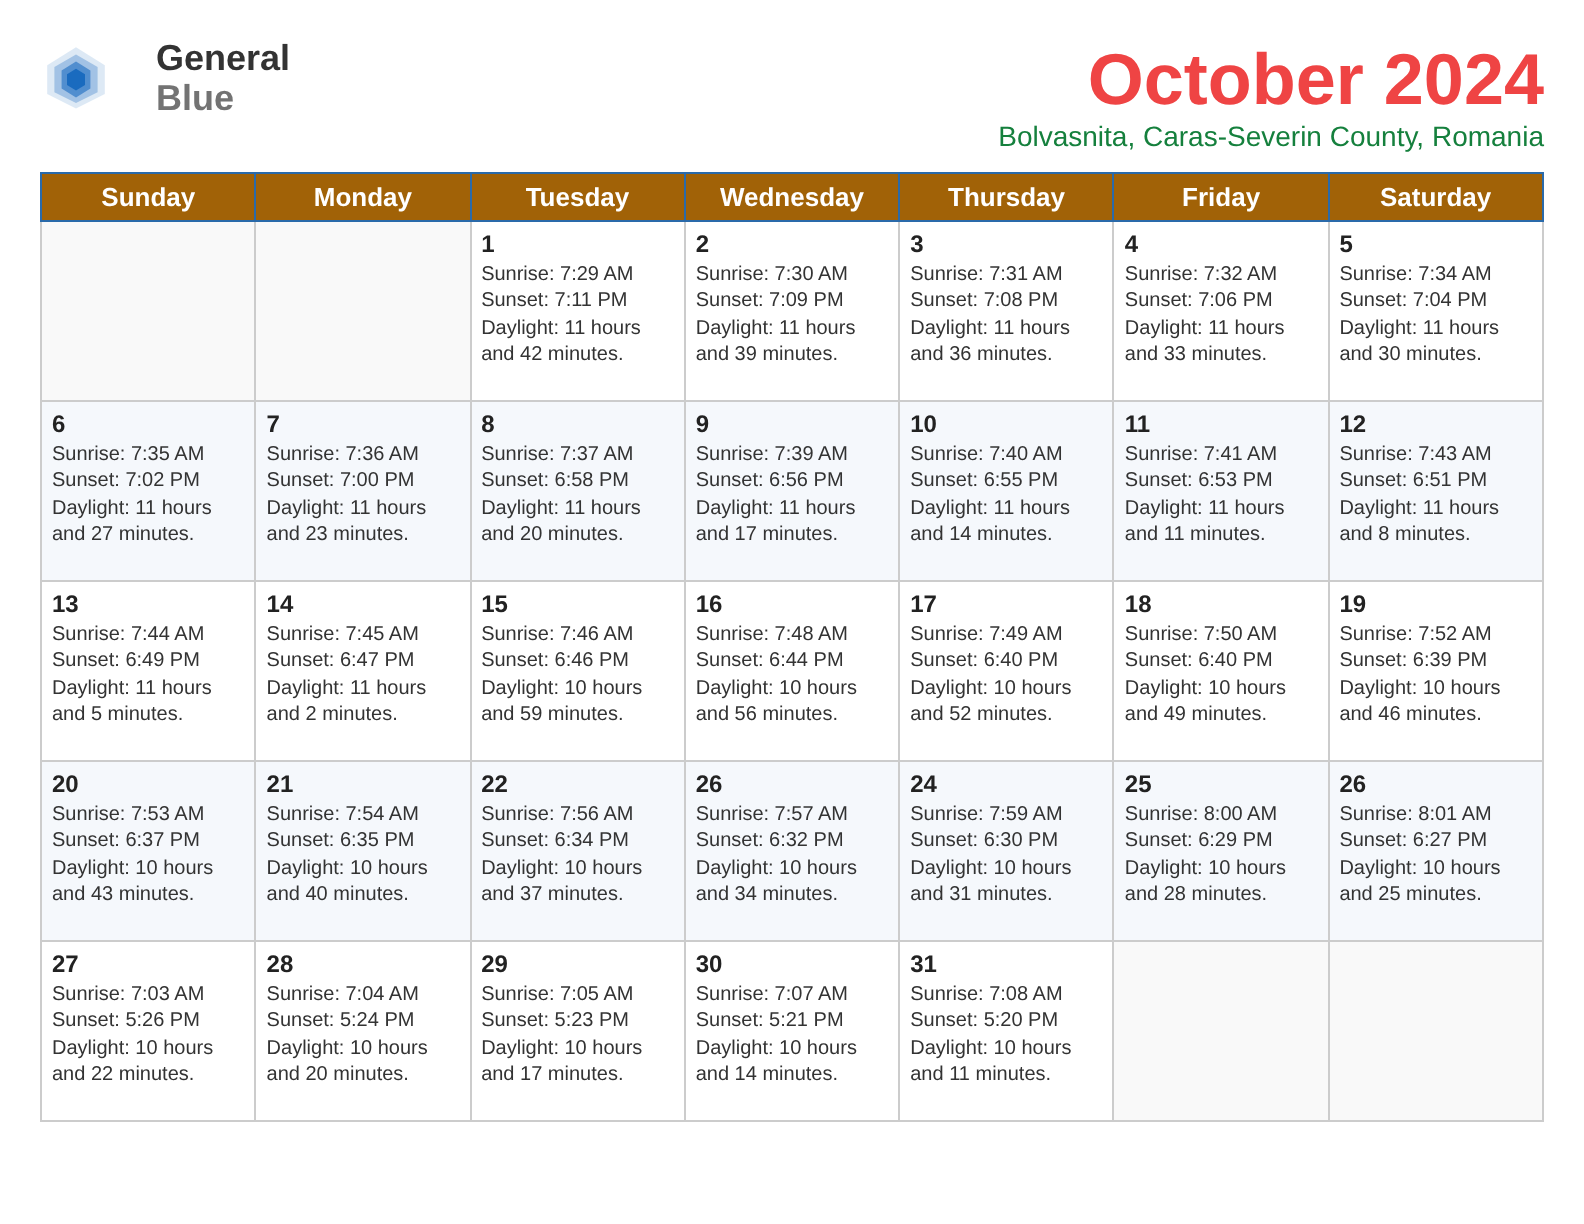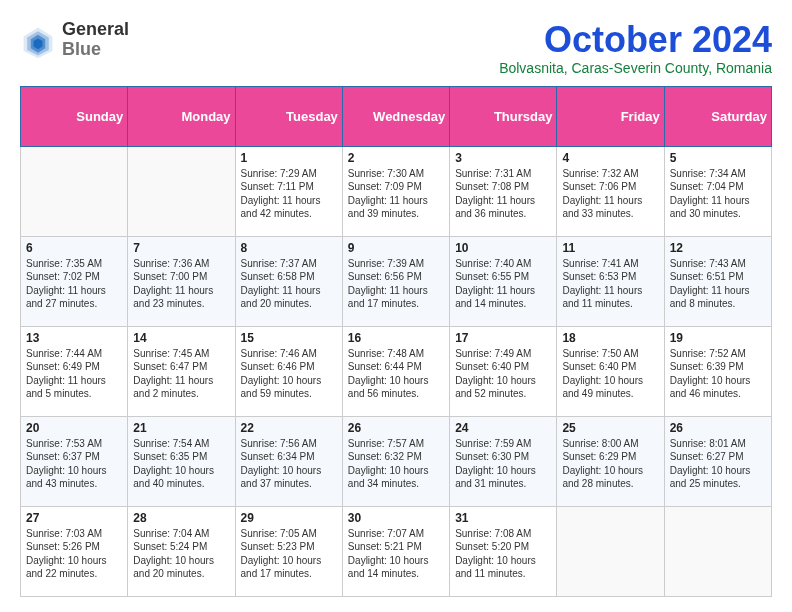--- a/index.html
+++ b/index.html
@@ -11,59 +11,59 @@
       padding: 20px;
     }
     .header {
       display: flex;
       justify-content: space-between;
       align-items: flex-start;
       margin-bottom: 10px;
     }
     .logo {
       display: flex;
-      align-items: flex-end;
-      gap: 6px;
+      align-items: flex-start;
+      gap: 22px;
     }
     .logo-text {
       font-size: 18px;
       font-weight: bold;
       line-height: 1.1;
     }
     .logo-text .general { color: #333; }
     .logo-text .blue { color: #737373; }
     .logo-icon {
       width: 36px;
       height: 36px;
     }
     .title-block {
       text-align: right;
     }
     .month-title {
       font-size: 36px;
       font-weight: bold;
-      color: #1d4ed8;
+      color: #ef4444;
       line-height: 1.1;
     }
     .subtitle {
       font-size: 14px;
       color: #15803d;
     }
     .calendar {
       width: 100%;
       border-collapse: collapse;
       table-layout: fixed;
     }
     .calendar thead th {
-      background: #ec4899;
+      background: #a16207;
       color: #fff;
-      padding: 22px 4px;
+      padding: 4px 4px;
       font-size: 13px;
       font-weight: bold;
-      text-align: right;
+      text-align: center;
       border: 1px solid #2a6aaa;
     }
     .calendar tbody td {
       vertical-align: top;
       border: 1px solid #ccc;
       padding: 4px 5px;
       font-size: 10.5px;
       color: #333;
       height: 90px;
       background: #fff;

